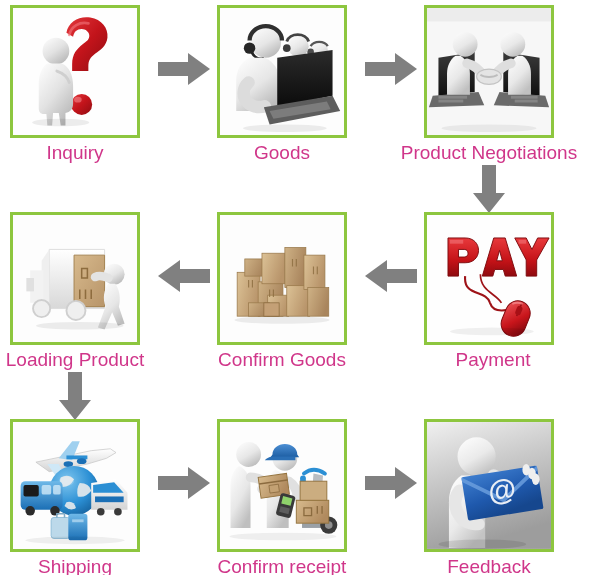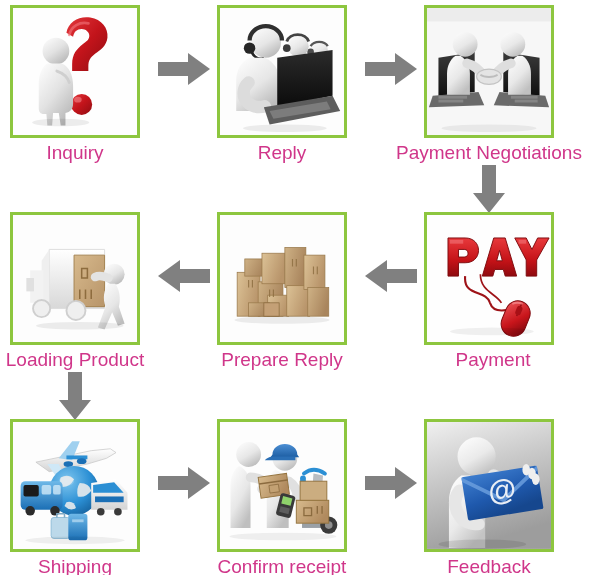--- a/index.html
+++ b/index.html
@@ -122,21 +122,21 @@
 
           <path d="M30 78c-6 5-7 14-2 20 4 5 12 7 19 5" fill="none" stroke="#dcdcdc" stroke-width="13" stroke-linecap="round"></path>
 
           <path d="M60 52 L118 44 L118 92 L60 104 Z" fill="url(#lapt)"></path>
           <path d="M46 104 L118 92 L126 108 L52 122 Z" fill="#5d5d5d"></path>
           <path d="M52 108 L112 98 L116 106 L56 116 Z" fill="#8e8e8e" opacity="0.65"></path>
           <ellipse cx="68" cy="126" rx="44" ry="4" fill="#000" opacity="0.07"></ellipse>
         </svg>
       </div>
     </div>
-    <div class="caption" style="left:0;top:137px;width:130px;">Reply</div>
+    <div class="caption" style="left:0;top:137px;width:130px;">Goods</div>
   </div>
 
   <div class="arrow" style="left:365px;top:53px;">
     <svg width="52" height="32" viewBox="0 0 52 32">
       <path d="M0 9 H30 V0 L52 16 L30 32 V23 H0 Z" fill="#808080"></path>
     </svg>
   </div>
 
   <div class="cell" style="left:424px;top:5px;">
     <div class="imgbox" style="left:0;top:0;width:130px;height:133px;">
@@ -177,21 +177,21 @@
           <circle cx="90" cy="38" r="13" fill="url(#gw2)"></circle>
           <path d="M100 50c6 4 9 11 9 19l0 22 -24 0 0-22c0-9 4-15 10-19z" fill="url(#gw2)"></path>
           <path d="M88 58c-8 2-14 8-18 14" fill="none" stroke="#dedede" stroke-width="10" stroke-linecap="round"></path>
 
           <ellipse cx="65" cy="72" rx="13" ry="8" fill="#e4e4e4" stroke="#c4c4c4" stroke-width="1.2"></ellipse>
           <path d="M56 70c4 3 14 3 18 0" fill="none" stroke="#bdbdbd" stroke-width="2"></path>
           <ellipse cx="65" cy="126" rx="50" ry="4" fill="#000" opacity="0.06"></ellipse>
         </svg>
       </div>
     </div>
-    <div class="caption" style="left:-42px;top:137px;width:214px;">Payment Negotiations</div>
+    <div class="caption" style="left:-42px;top:137px;width:214px;">Product Negotiations</div>
   </div>
 
   <div class="arrow" style="left:473px;top:165px;">
     <svg width="32" height="48" viewBox="0 0 32 48">
       <path d="M9 0 H23 V28 H32 L16 48 L0 28 H9 Z" fill="#808080"></path>
     </svg>
   </div>
 
   <div class="cell" style="left:10px;top:212px;">
     <div class="imgbox" style="left:0;top:0;width:130px;height:133px;">
@@ -271,21 +271,21 @@
             <rect x="30" y="92" width="22" height="14" fill="url(#bx2)"></rect>
           </g>
           <g stroke="#8b6b3f" stroke-width="1.2" fill="none" opacity="0.8">
             <path d="M30 68 l0 8 M34 68 l0 8 M52 78 l0 8 M56 78 l0 8 M76 46 l0 8 M80 46 l0 8 M98 54 l0 8 M102 54 l0 8"></path>
           </g>
           <rect x="46" y="92" width="16" height="14" fill="#c4a076" stroke="#8b6b3f" stroke-width="0.8"></rect>
           <ellipse cx="65" cy="110" rx="50" ry="4" fill="#000" opacity="0.07"></ellipse>
         </svg>
       </div>
     </div>
-    <div class="caption" style="left:-12px;top:137px;width:154px;">Prepare Reply</div>
+    <div class="caption" style="left:-12px;top:137px;width:154px;">Confirm Goods</div>
   </div>
 
   <div class="arrow" style="left:365px;top:260px;">
     <svg width="52" height="32" viewBox="0 0 52 32">
       <path d="M52 9 H22 V0 L0 16 L22 32 V23 H52 Z" fill="#808080"></path>
     </svg>
   </div>
 
   <div class="cell" style="left:424px;top:212px;">
     <div class="imgbox" style="left:0;top:0;width:130px;height:133px;">

